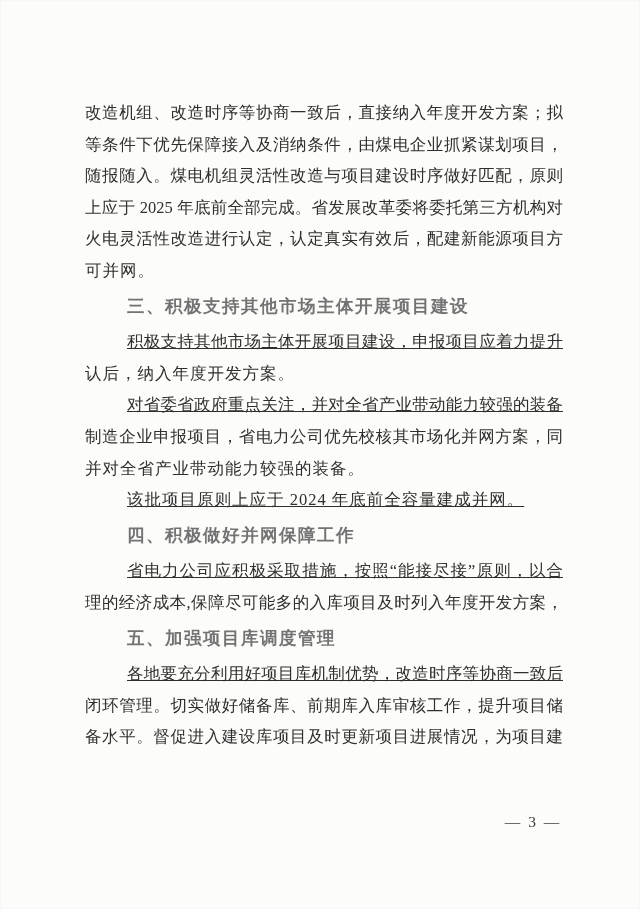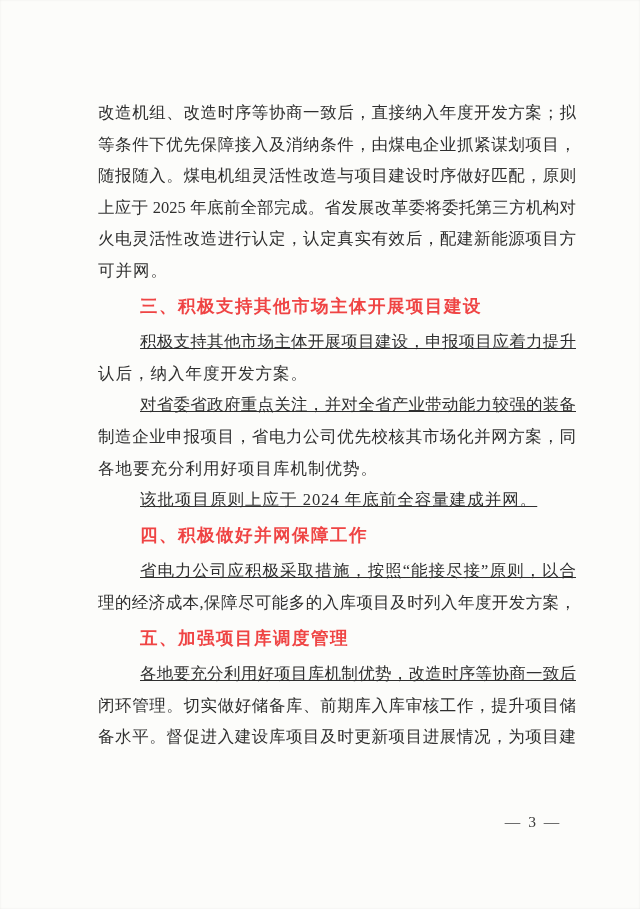--- a/index.html
+++ b/index.html
@@ -11,21 +11,21 @@
     position: relative;
     width: 640px;
     height: 909px;
     margin: 0 auto;
     background: #fcfcfa;
     overflow: hidden;
     box-shadow: 0 0 2px rgba(0,0,0,0.08) inset;
   }
   .content {
     position: absolute;
-    left: 98px;
+    left: 85px;
     top: 97px;
     width: 478px;
   }
   .para { margin: 0; padding: 0; }
   .line {
     font-family: "Liberation Serif", "DejaVu Serif", serif;
     font-size: 16.5px;
     line-height: 31.6px;
     height: 31.6px;
     color: #2f2f2f;
@@ -40,21 +40,21 @@
     text-justify: inter-character;
     letter-spacing: 0;
   }
   .line.indent { text-indent: 42px; text-decoration: underline; }
   .heading {
     font-family: "Liberation Sans", "DejaVu Sans", sans-serif;
     font-weight: 700;
     font-size: 17.5px;
     line-height: 31.6px;
     height: 31.6px;
-    color: #ef4444;
+    color: #737373;
     letter-spacing: 1.5px;
     padding-left: 42px;
     margin: 4px 0;
   }
   .page-number {
     position: absolute;
     left: 498px;
     top: 813px;
     width: 70px;
     font-family: "Liberation Serif", "DejaVu Serif", serif;
@@ -83,21 +83,21 @@
     <div class="heading">三、积极支持其他市场主体开展项目建设</div>
 
     <div class="para">
       <div class="line fill indent">积极支持其他市场主体开展项目建设，申报项目应着力提升</div>
       <div class="line">认后，纳入年度开发方案。</div>
     </div>
 
     <div class="para">
       <div class="line fill indent">对省委省政府重点关注，并对全省产业带动能力较强的装备</div>
       <div class="line fill">制造企业申报项目，省电力公司优先校核其市场化并网方案，同</div>
-      <div class="line">各地要充分利用好项目库机制优势。</div>
+      <div class="line">并对全省产业带动能力较强的装备。</div>
     </div>
 
     <div class="para">
       <div class="line indent">该批项目原则上应于 2024 年底前全容量建成并网。</div>
     </div>
 
     <div class="heading">四、积极做好并网保障工作</div>
 
     <div class="para">
       <div class="line fill indent">省电力公司应积极采取措施，按照“能接尽接”原则，以合</div>

